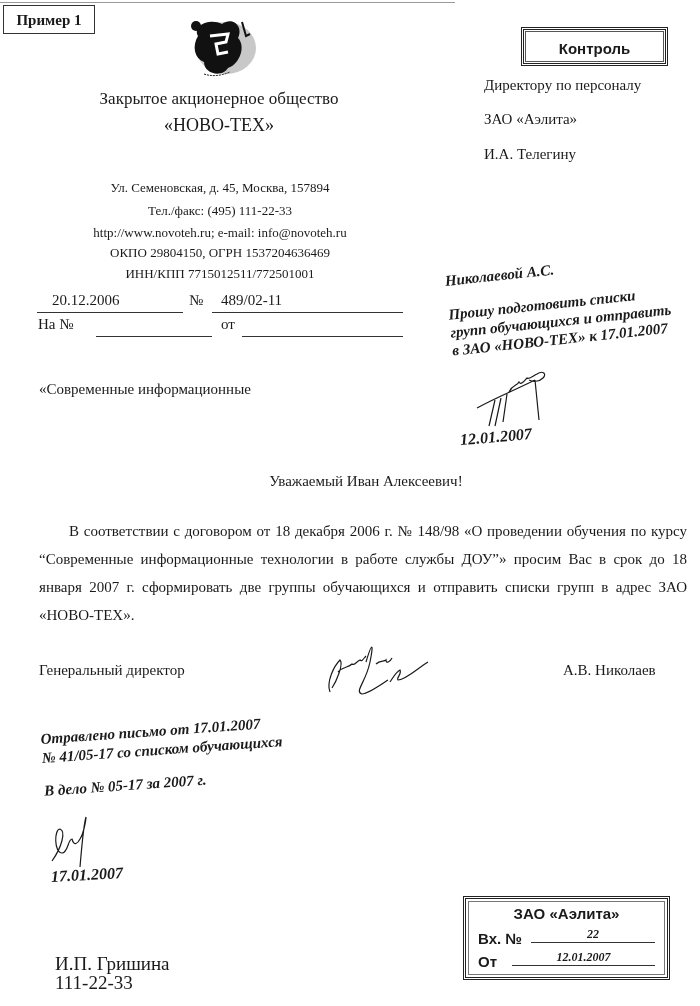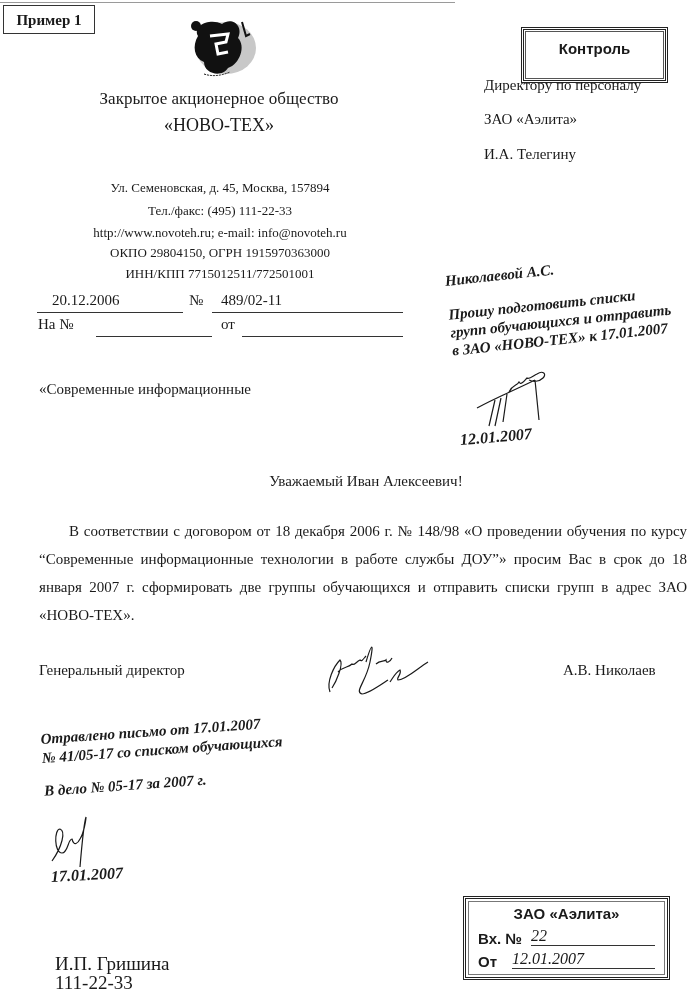--- a/index.html
+++ b/index.html
@@ -3,21 +3,21 @@
 <meta charset="utf-8">
 <style>
   html, body { margin: 0; padding: 0; background: #ffffff; }
   body { width: 700px; height: 1006px; position: relative; overflow: hidden;
          font-family: "Liberation Serif", "DejaVu Serif", serif; color: #1a1a1a; }
   .abs { position: absolute; }
   .top-rule { left: 0; top: 2px; width: 455px; height: 1px; background: #9a9a9a; }
   .example-box { left: 3px; top: 5px; width: 92px; height: 29px; border: 1px solid #333;
                  font-weight: bold; font-size: 15px; text-align: center; line-height: 28px; box-sizing: border-box; }
   .logo { left: 182px; top: 12px; width: 80px; height: 70px; }
-  .control-box { left: 521px; top: 27px; width: 147px; height: 56px; border: 3px double #222;
+  .control-box { left: 521px; top: 27px; width: 147px; height: 39px; border: 3px double #222;
                  outline: 1px solid #555; outline-offset: -5px;
                  box-sizing: border-box; font-family: "Liberation Sans", "DejaVu Sans", sans-serif;
                  font-weight: bold; font-size: 15px; text-align: center; line-height: 38px; }
   .company-name { left: 39px; width: 360px; text-align: center; font-size: 17px; font-family: Liberation Serif, serif; }
   .company-line { left: 40px; width: 360px; text-align: center; font-size: 13px; margin-top: 23px; }
   .addressee { left: 484px; font-size: 15px; line-height: 19px; }
   .field-line { height: 1px; background: #333; }
   .t15 { font-size: 15px; }
   .subject { left: 39px; top: 380px; font-size: 15px; line-height: 19px; }
   .greeting { left: 16px; width: 700px; text-align: center; top: 473px; font-size: 15px; }
@@ -25,22 +25,22 @@
   .body-text p { margin: 0; text-indent: 30px; }
   .hand { font-family: "Liberation Serif", "DejaVu Serif", serif; font-style: italic; font-weight: bold; font-size: 15px; }
   .resolution { left: 444px; top: 272px; transform: rotate(-6deg); transform-origin: left top; }
   .resolution .line { white-space: nowrap; line-height: 18px; }
   .sig-svg { stroke: #1a1a1a; fill: none; stroke-width: 1.2; }
   .note { left: 40px; top: 730px; transform: rotate(-4deg); transform-origin: left top; }
   .intake-box { left: 463px; top: 896px; width: 207px; height: 84px; border: 3px double #222;
                 outline: 1px solid #777; outline-offset: -6px; box-sizing: border-box;
                 font-family: "Liberation Sans", "DejaVu Sans", sans-serif; font-weight: bold; font-size: 15px; }
   .intake-row { position: absolute; left: 12px; }
-  .intake-val { position: absolute; text-align: left; font-family: "Liberation Serif", serif;
-                font-style: italic; font-weight: normal; font-size: 16px; border-bottom: 1px solid #333; }
+  .intake-val { position: absolute; text-align: center; font-family: "Liberation Serif", serif;
+                font-style: italic; font-weight: bold; font-size: 12px; border-bottom: 1px solid #333; }
   .executor { left: 39px; top: 954px; font-size: 19px; line-height: 19px; margin-left: 16px; }
 </style>
 </head>
 <body>
 
 <div class="abs top-rule"></div>
 
 <div class="abs example-box">Пример 1</div>
 
 <svg class="abs logo" viewBox="0 0 80 70">
@@ -52,21 +52,21 @@
   <path d="M22 62 q12 4 26 -2" stroke="#111" stroke-width="1" stroke-dasharray="2 1" fill="none"></path>
 </svg>
 
 <div class="abs control-box">Контроль</div>
 
 <div class="abs company-name" style="top:89px;">Закрытое акционерное общество</div>
 <div class="abs company-name" style="top:115px;font-size:18px;">«НОВО-ТЕХ»</div>
 <div class="abs company-line" style="top:157px;">Ул. Семеновская, д. 45, Москва, 157894</div>
 <div class="abs company-line" style="top:180px;">Тел./факс: (495) 111-22-33</div>
 <div class="abs company-line" style="top:202px;">http://www.novoteh.ru; e-mail: info@novoteh.ru</div>
-<div class="abs company-line" style="top:222px;">ОКПО 29804150, ОГРН 1915970363000</div>
+<div class="abs company-line" style="top:222px;">ОКПО 29804150, ОГРН 1537204636469</div>
 <div class="abs company-line" style="top:243px;">ИНН/КПП 7715012511/772501001</div>
 
 <div class="abs addressee" style="top:76px;">Директору по персоналу</div>
 <div class="abs addressee" style="top:110px;">ЗАО «Аэлита»</div>
 <div class="abs addressee" style="top:145px;">И.А. Телегину</div>
 
 <div class="abs t15" style="left:52px;top:292px;">20.12.2006</div>
 <div class="abs field-line" style="left:37px;top:312px;width:146px;"></div>
 <div class="abs t15" style="left:189px;top:292px;">№</div>
 <div class="abs t15" style="left:221px;top:292px;">489/02-11</div>

